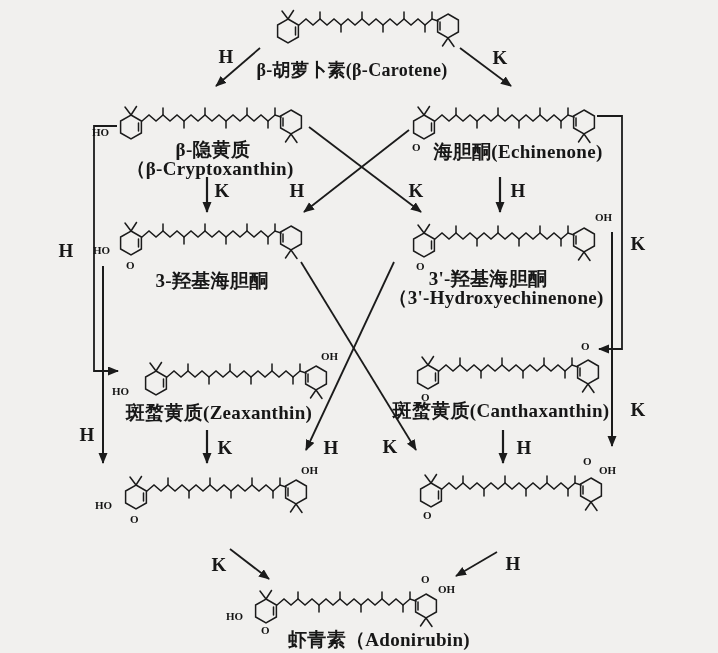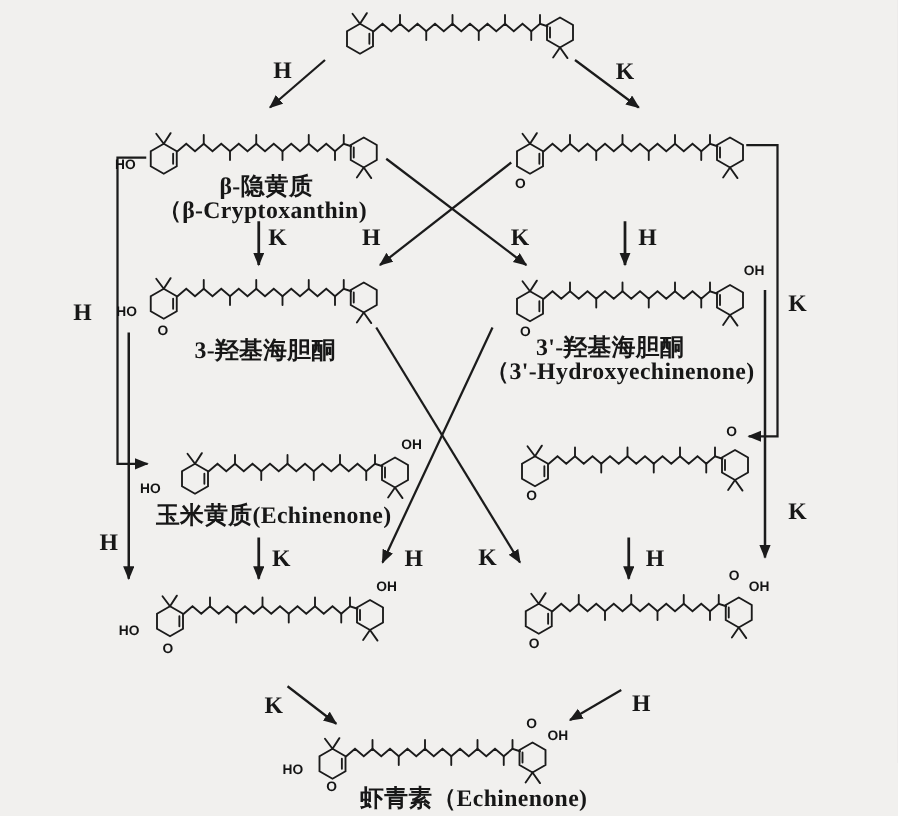--- a/index.html
+++ b/index.html
@@ -9,21 +9,21 @@
     font-family:"Liberation Serif",serif;color:#171717;
   }
   svg.layer{position:absolute;left:0;top:0;}
   .lbl{
     position:absolute;white-space:nowrap;transform:translateX(-50%);
     font-weight:700;line-height:1.15;color:#171717;text-align:center;
   }
   .name{font-size:19px;letter-spacing:.3px;}
   .hk{font-size:19px;}
   .atom{
-    position:absolute;white-space:nowrap;font-family:Liberation Sans, sans-serif;
+    position:absolute;white-space:nowrap;font-family:Liberation Serif, serif;
     font-weight:700;font-size:11px;color:#141414;letter-spacing:0;
   }
 </style>
 </head>
 <body>
 
 <div class="canvas">
 
   <svg class="layer" width="718" height="653" viewBox="0 0 718 653">
     <defs>
@@ -64,27 +64,30 @@
       <path d="M612,232 L612,446" stroke-width="2" marker-end="url(#ah)"></path>
       <path d="M301,262 L416,450" marker-end="url(#ah)"></path>
       <path d="M394,262 L306,450" marker-end="url(#ah)"></path>
       <path d="M207,430 L207,463" stroke-width="2.2" marker-end="url(#ah)"></path>
       <path d="M503,430 L503,463" stroke-width="2.2" marker-end="url(#ah)"></path>
       <path d="M230,549 L269,579" marker-end="url(#ah)"></path>
       <path d="M497,552 L456,576" marker-end="url(#ah)"></path>
     </g>
   </svg>
 
+  <div class="lbl name" style="left:352px;top:60px;font-size:18px">β-胡萝卜素(β-Carotene)</div>
   <div class="lbl name" style="left:213px;top:139px">β-隐黄质</div>
   <div class="lbl name" style="left:210px;top:158px">（β-Cryptoxanthin)</div>
+  <div class="lbl name" style="left:518px;top:141px">海胆酮(Echinenone)</div>
   <div class="lbl name" style="left:212px;top:270px">3-羟基海胆酮</div>
   <div class="lbl name" style="left:488px;top:268px">3'-羟基海胆酮</div>
   <div class="lbl name" style="left:496px;top:287px">（3'-Hydroxyechinenone)</div>
-  <div class="lbl name" style="left:219px;top:402px">玉米黄质(Echinenone)</div>
-  <div class="lbl name" style="left:379px;top:629px">虾青素（Echinenone)</div>
+  <div class="lbl name" style="left:219px;top:402px">斑蝥黄质(Zeaxanthin)</div>
+  <div class="lbl name" style="left:501px;top:400px">斑蝥黄质(Canthaxanthin)</div>
+  <div class="lbl name" style="left:379px;top:629px">虾青素（Adonirubin)</div>
 
   <div class="lbl hk" style="left:226px;top:46px">H</div>
   <div class="lbl hk" style="left:500px;top:47px">K</div>
   <div class="lbl hk" style="left:222px;top:180px">K</div>
   <div class="lbl hk" style="left:297px;top:180px">H</div>
   <div class="lbl hk" style="left:416px;top:180px">K</div>
   <div class="lbl hk" style="left:518px;top:180px">H</div>
   <div class="lbl hk" style="left:66px;top:240px">H</div>
   <div class="lbl hk" style="left:87px;top:424px">H</div>
   <div class="lbl hk" style="left:638px;top:233px">K</div>

